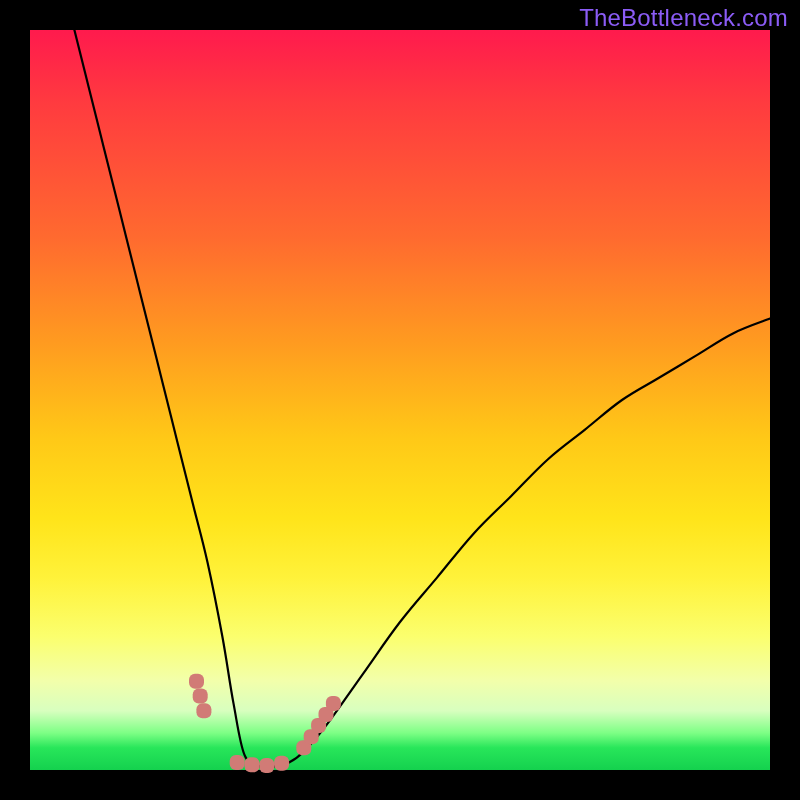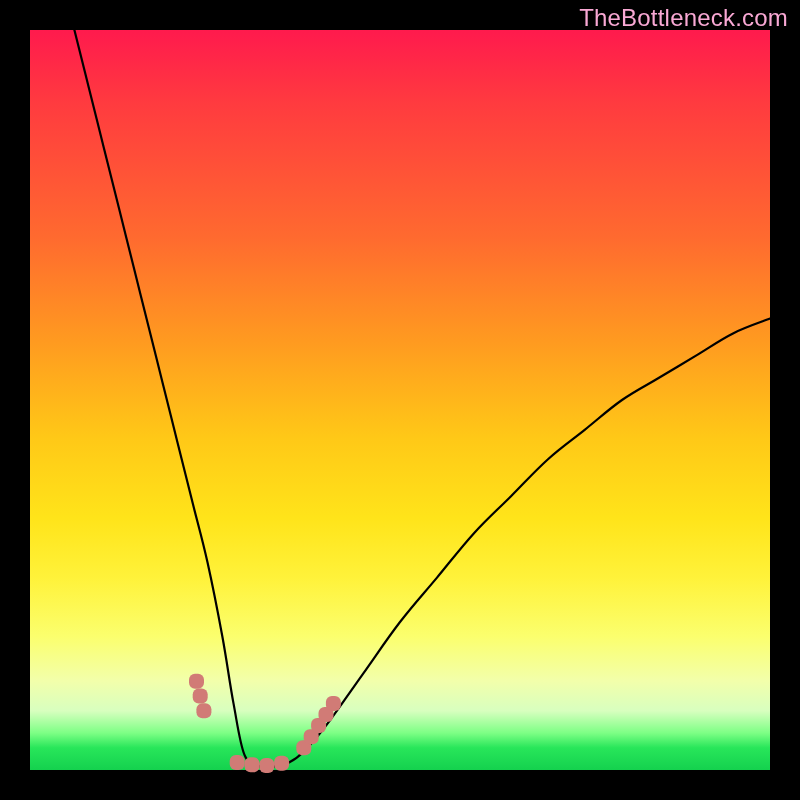--- a/index.html
+++ b/index.html
@@ -40,21 +40,21 @@
       #d8ffbf 92%,
       #7dff85 95%,
       #28e65a 97%,
       #14d14e 100%
     );
   }
   .watermark {
     position: absolute;
     top: 4px;
     right: 12px;
-    color: #f9a8d4;
+    color: #8b5cf6;
     font-size: 24px;
     font-weight: 500;
     letter-spacing: 0.2px;
     user-select: none;
   }
   svg.curve {
     position: absolute;
     left: 0;
     top: 0;
     width: 740px;

